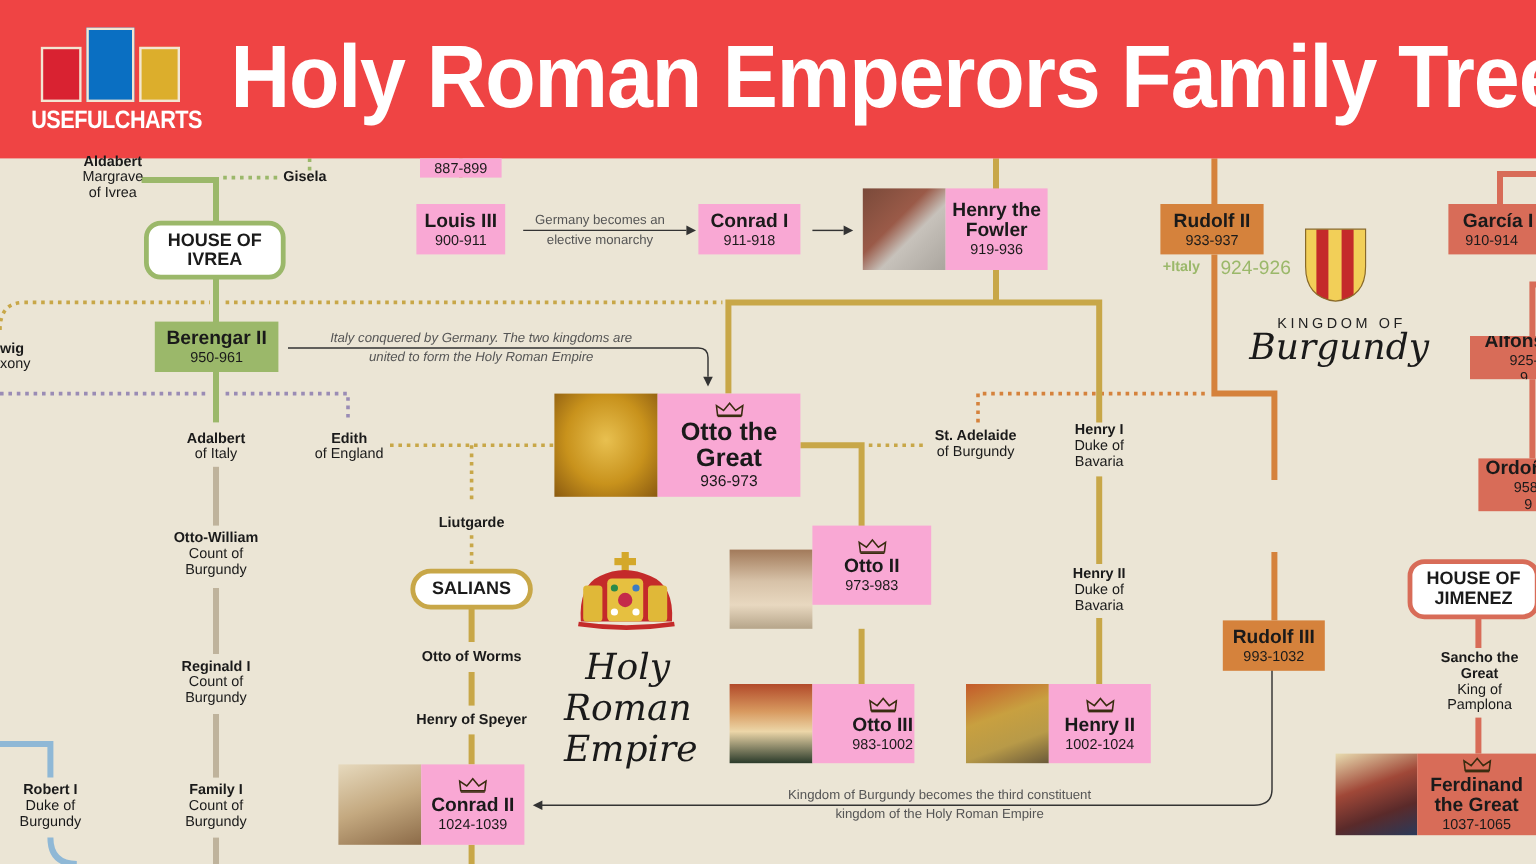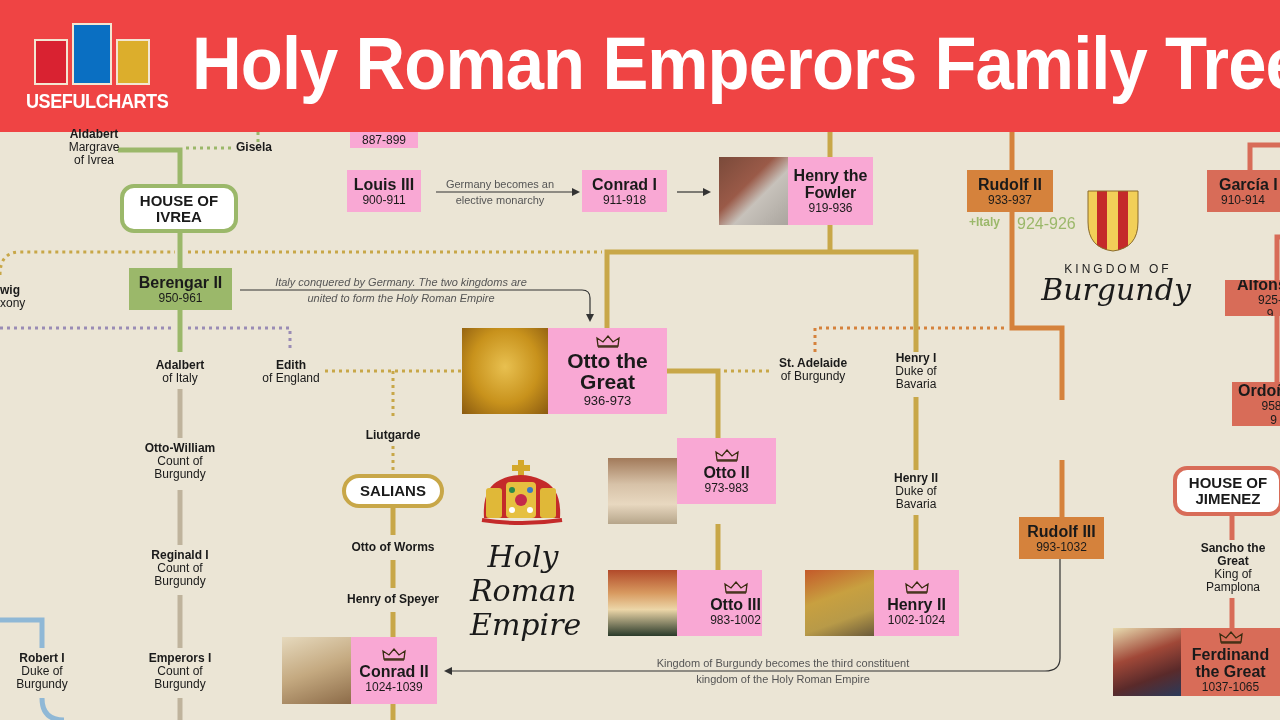--- a/index.html
+++ b/index.html
@@ -178,21 +178,21 @@
 
   <div class="person" style="left:136px;top:442px;width:88px;white-space:normal;">
     <div class="pn">Otto-William</div>
     <div>Count of Burgundy</div>
   </div>
   <div class="person" style="left:140px;top:549px;width:80px;white-space:normal;">
     <div class="pn">Reginald I</div>
     <div>Count of Burgundy</div>
   </div>
   <div class="person" style="left:140px;top:652px;width:80px;white-space:normal;">
-    <div class="pn">Emperors I</div>
+    <div class="pn">Family I</div>
     <div>Count of Burgundy</div>
   </div>
   <div class="person" style="left:4px;top:652px;width:76px;white-space:normal;">
     <div class="pn">Robert I</div>
     <div>Duke of Burgundy</div>
   </div>
 
   <div class="person" style="left:353px;top:429px;width:80px;">
     <div class="pn">Liutgarde</div>
   </div>

